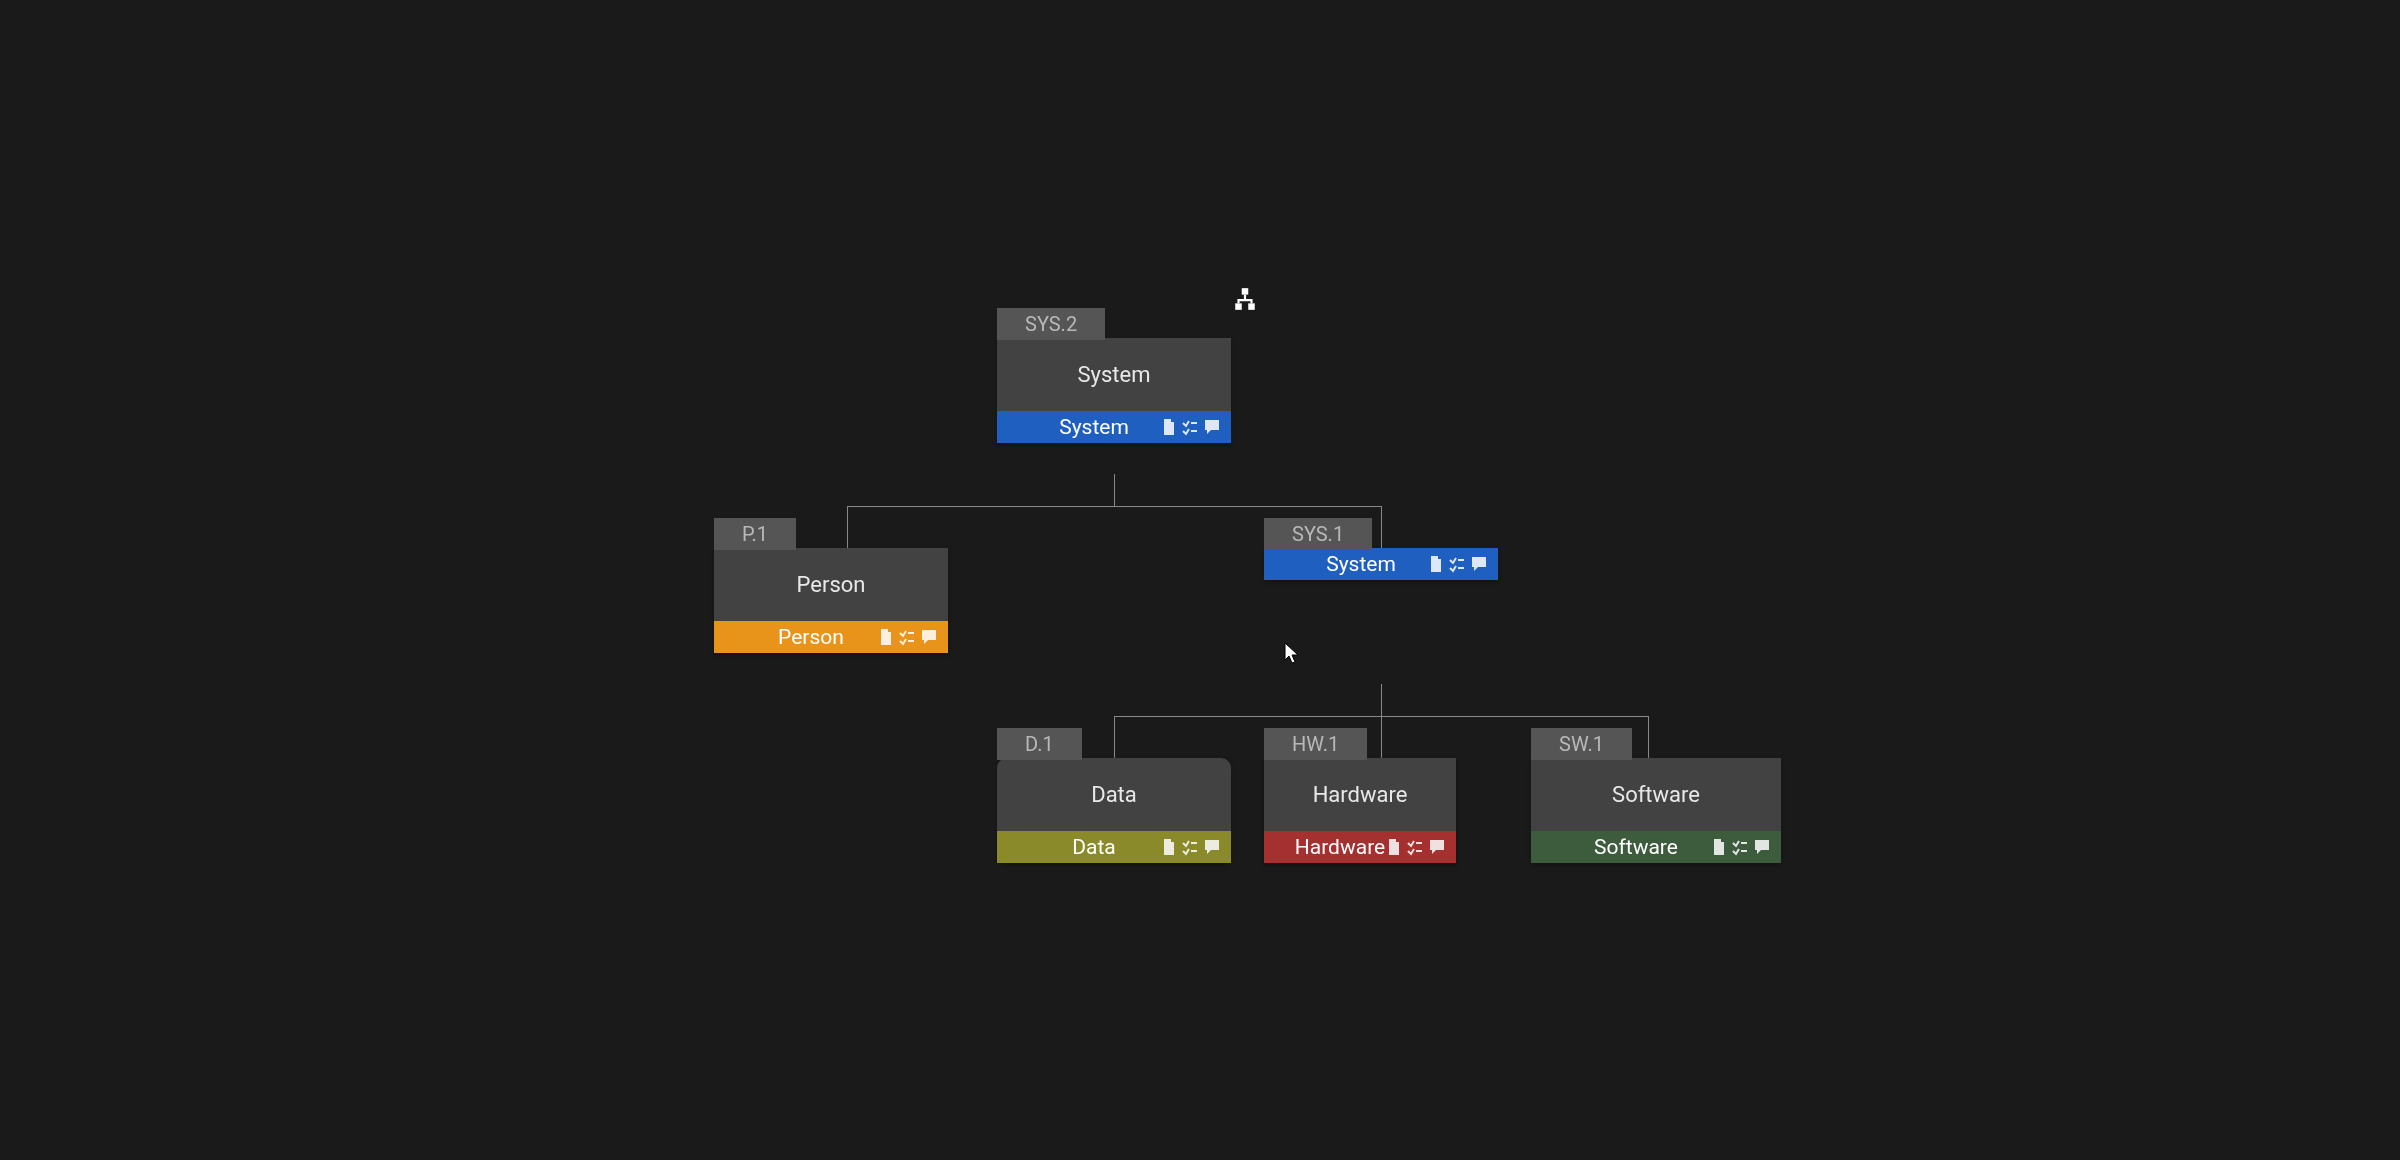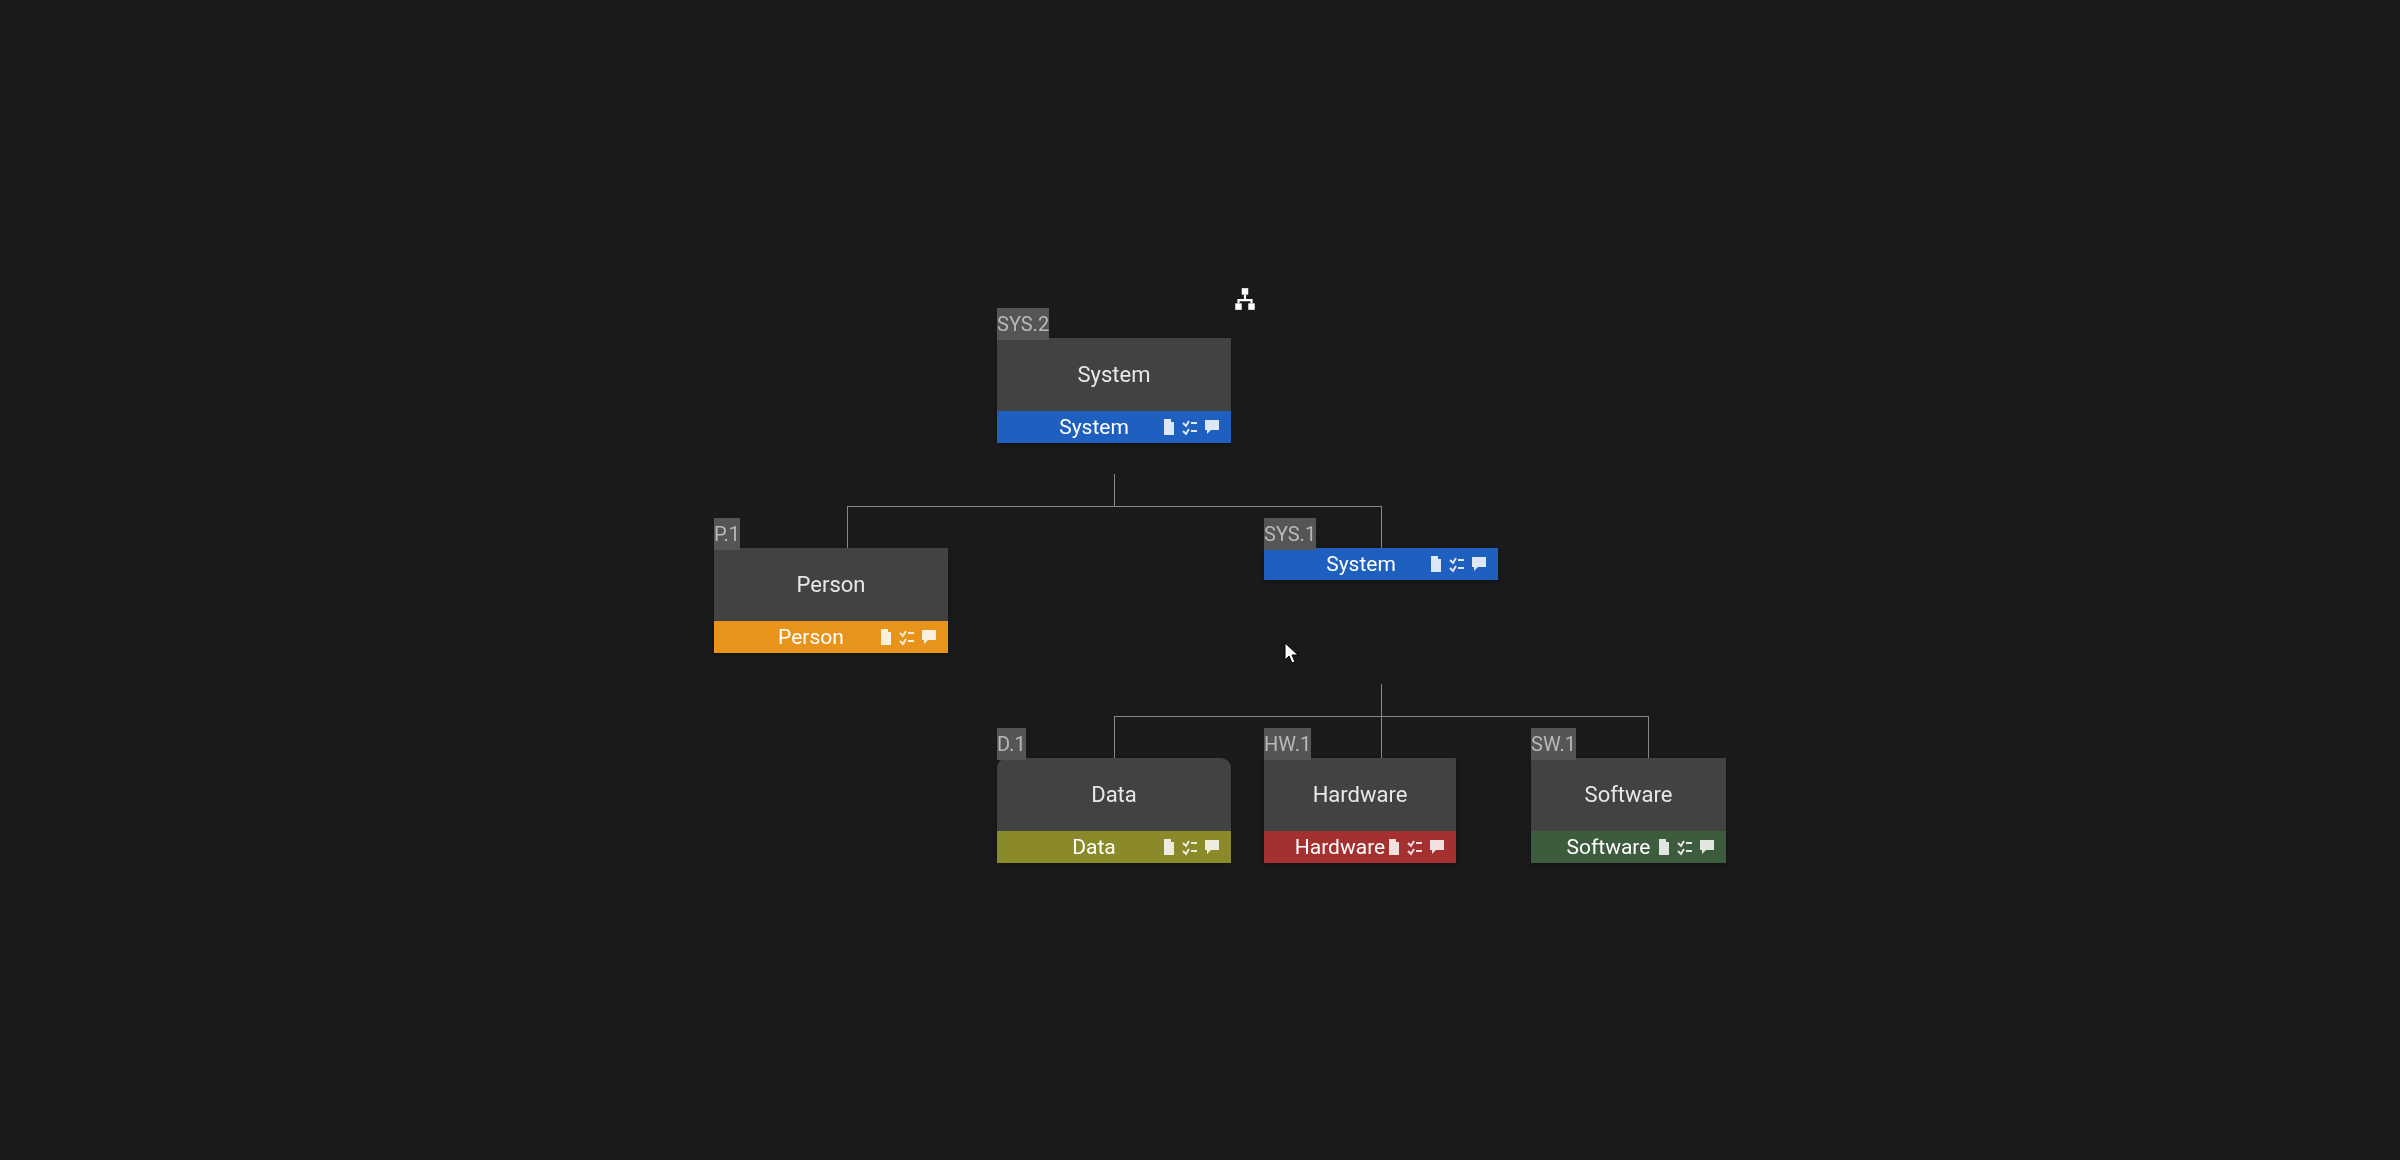--- a/index.html
+++ b/index.html
@@ -24,21 +24,21 @@
       position: absolute;
       background: #424242;
       box-shadow: 0 2px 4px rgba(0,0,0,0.3);
     }
     .node-tag {
       position: absolute;
       top: -30px;
       left: 0;
       background: #555555;
       color: #b8b8b8;
-      padding: 4px 0;
+      padding: 4px 28px;
       font-size: 20px;
       font-weight: 400;
     }
     .node-body {
       display: flex;
       align-items: center;
       justify-content: center;
       color: #e8e8e8;
       font-size: 22px;
       font-weight: 400;
@@ -196,21 +196,21 @@
         <svg width="18" height="18" viewBox="0 0 18 18" fill="none" stroke="#ffffff" stroke-width="2">
             <path d="M2 5 L5 8 L8 3 M10 5 L16 5 M2 13 L5 16 L8 11 M10 13 L16 13"></path>
           </svg>
         <svg width="18" height="18" viewBox="0 0 18 18" fill="#ffffff">
             <path d="M2 2 L16 2 L16 12 L8 12 L4 16 L4 12 L2 12 Z"></path>
           </svg>
       </span>
     </div>
   </div>
 
-  <div class="node" style="left:1531px; top:758px; width:195px;">
+  <div class="node" style="left:1531px; top:758px; width:250px;">
     <div class="node-tag">SW.1</div>
     <div class="node-body">Software</div>
     <div class="node-footer footer-green">
       <span class="footer-label">Software</span>
       <span class="footer-icons">
         <svg width="16" height="18" viewBox="0 0 16 18" fill="#ffffff">
             <path d="M3 1 L10 1 L13 4 L13 17 L3 17 Z M10 1 L10 4 L13 4"></path>
           </svg>
         <svg width="18" height="18" viewBox="0 0 18 18" fill="none" stroke="#ffffff" stroke-width="2">
             <path d="M2 5 L5 8 L8 3 M10 5 L16 5 M2 13 L5 16 L8 11 M10 13 L16 13"></path>

